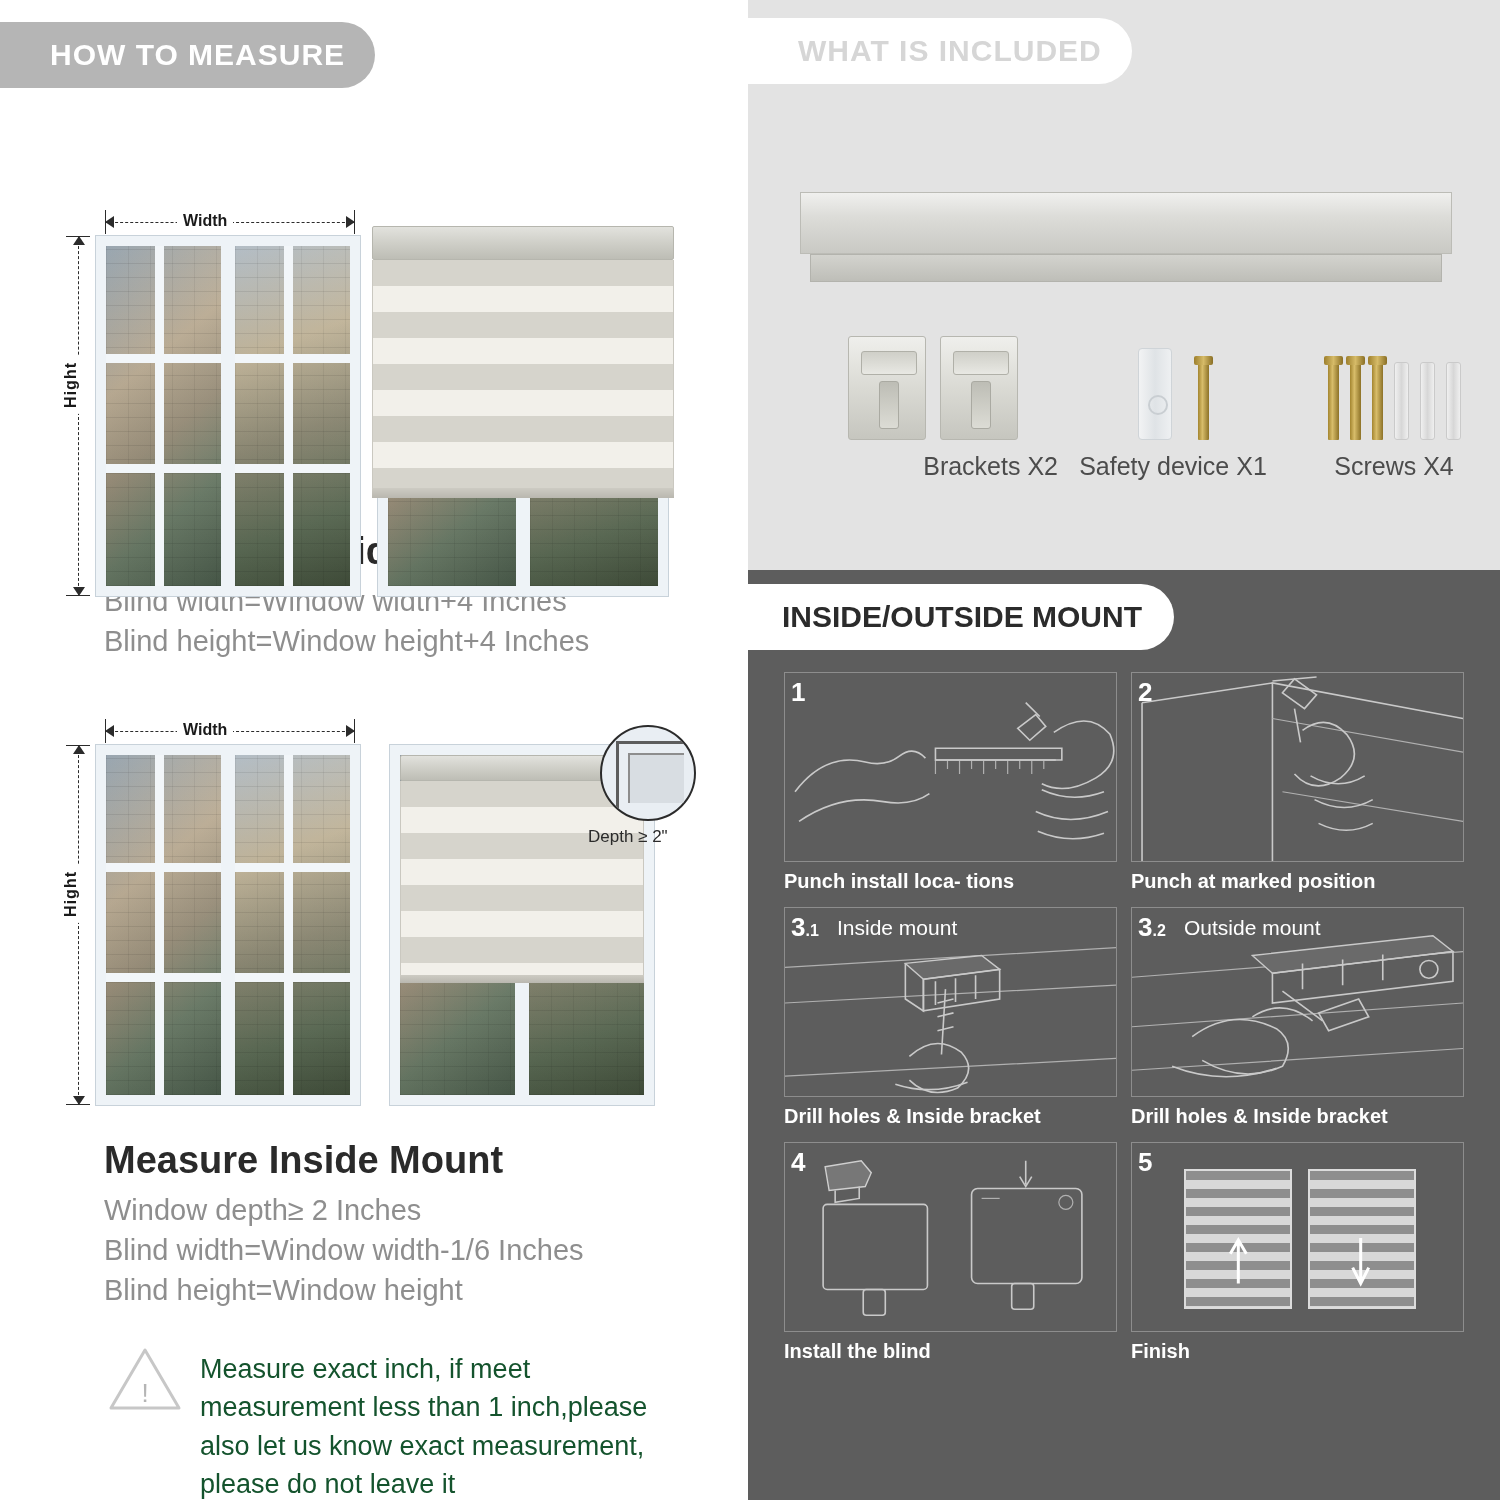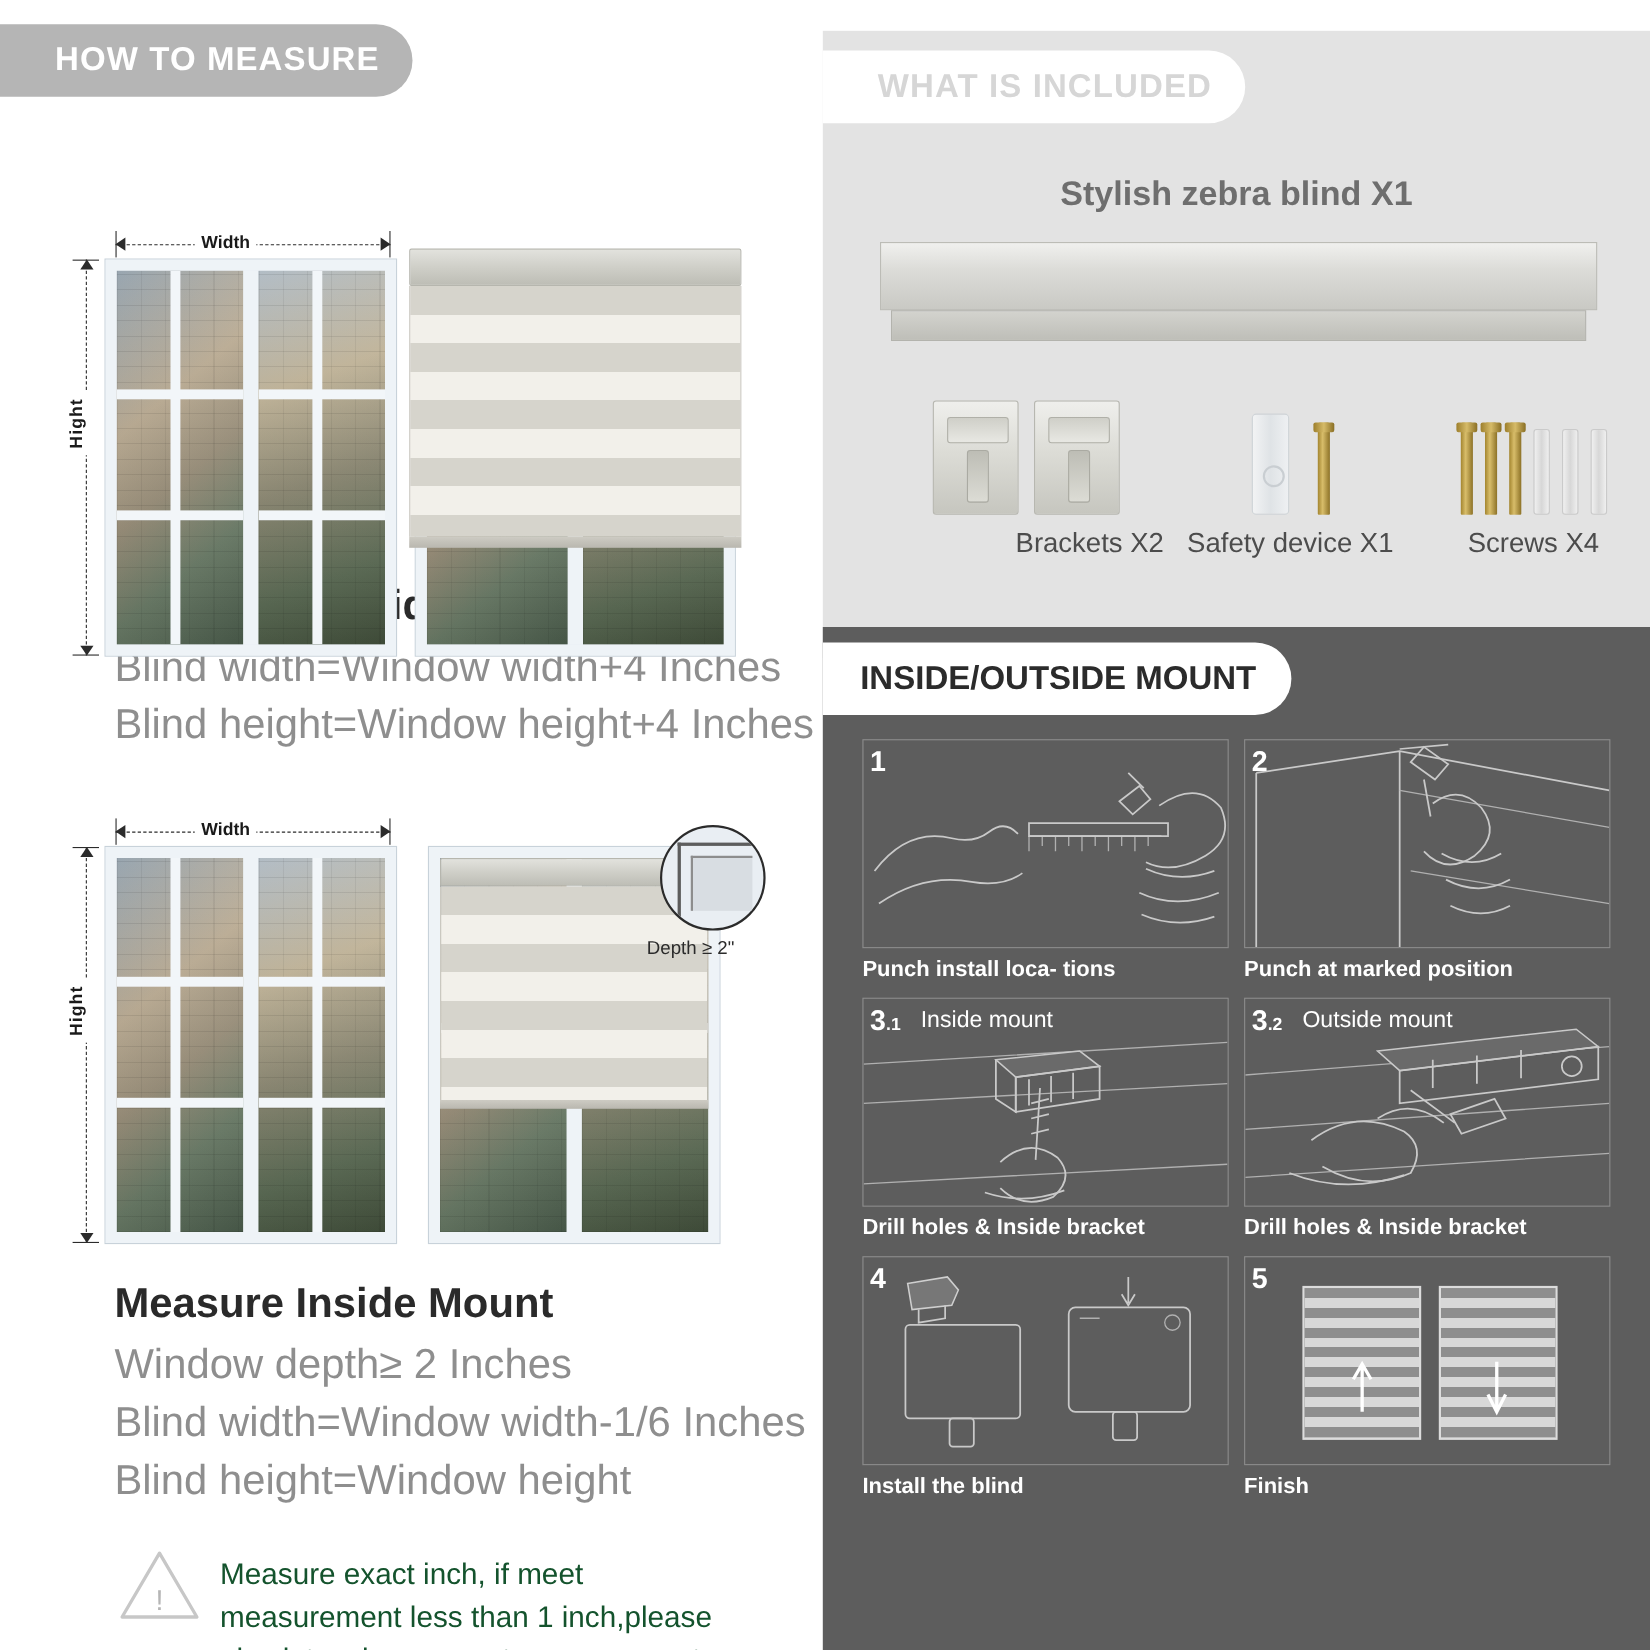--- a/index.html
+++ b/index.html
@@ -90,31 +90,31 @@
     border-left: 1px solid #cac8c0; border-right: 1px solid #cac8c0;
   }
   .blind-bottom {
     position: absolute; left: 0; right: 0; height: 10px;
     background: linear-gradient(180deg,#cdcbc3,#b9b7af);
   }
 
   .heading {
     font-size: 38px; color: #2a2a2a; font-weight: bold; margin: 0 0 8px 0;
   }
-  .subline { font-size: 38px; color: #8e8e8e; line-height: 1.38; }
+  .subline { font-size: 29px; color: #8e8e8e; line-height: 1.38; }
 
   .note { display: flex; gap: 18px; align-items: flex-start; margin-top: 36px; }
   .warn-tri { width: 74px; height: 66px; flex: 0 0 74px; position: relative; }
   .warn-tri svg { display: block; }
   .note-text { font-size: 27px; color: #14532d; line-height: 1.42; padding-top: 4px; }
 
   
   .right-col { width: 752px; height: 1500px; position: relative; }
 
-  .panel-included { position: absolute; left: 0; top: 0; width: 752px; height: 570px; background: #e3e3e3; margin-top: 28px; }
+  .panel-included { position: absolute; left: 0; top: 0; width: 752px; height: 570px; background: #e3e3e3; }
   .badge-included {
     background: #ffffff; color: #d6d6d6; border-radius: 0 40px 40px 0;
     position: absolute; left: 0; top: 18px;
   }
   .included-title {
     position: absolute; top: 130px; width: 100%; text-align: center;
     font-size: 31px; font-weight: bold; color: #6e6e6e;
   }
   .rail-big {
     position: absolute; left: 52px; top: 192px; width: 652px; height: 92px;
@@ -362,21 +362,20 @@
         </svg>
       </div>
       <div class="note-text">Measure exact inch, if meet measurement less than 1 inch,please also let us know exact measurement, please do not leave it</div>
     </div>
   </div>
 
   <div class="right-col">
 
     <div class="panel-included">
       <div class="badge badge-included">WHAT IS INCLUDED</div>
-      <div class="included-title">Stylish zebra blind X1</div>
 
       <div class="rail-big">
         <div class="rb-top"></div>
         <div class="rb-bot"></div>
       </div>
 
       <div class="parts-row">
 
         <div class="part" style="left:60px;top:0;width:250px;text-align:right;">
           <div style="height:110px;display:flex;align-items:flex-end;justify-content:center;gap:14px;">

